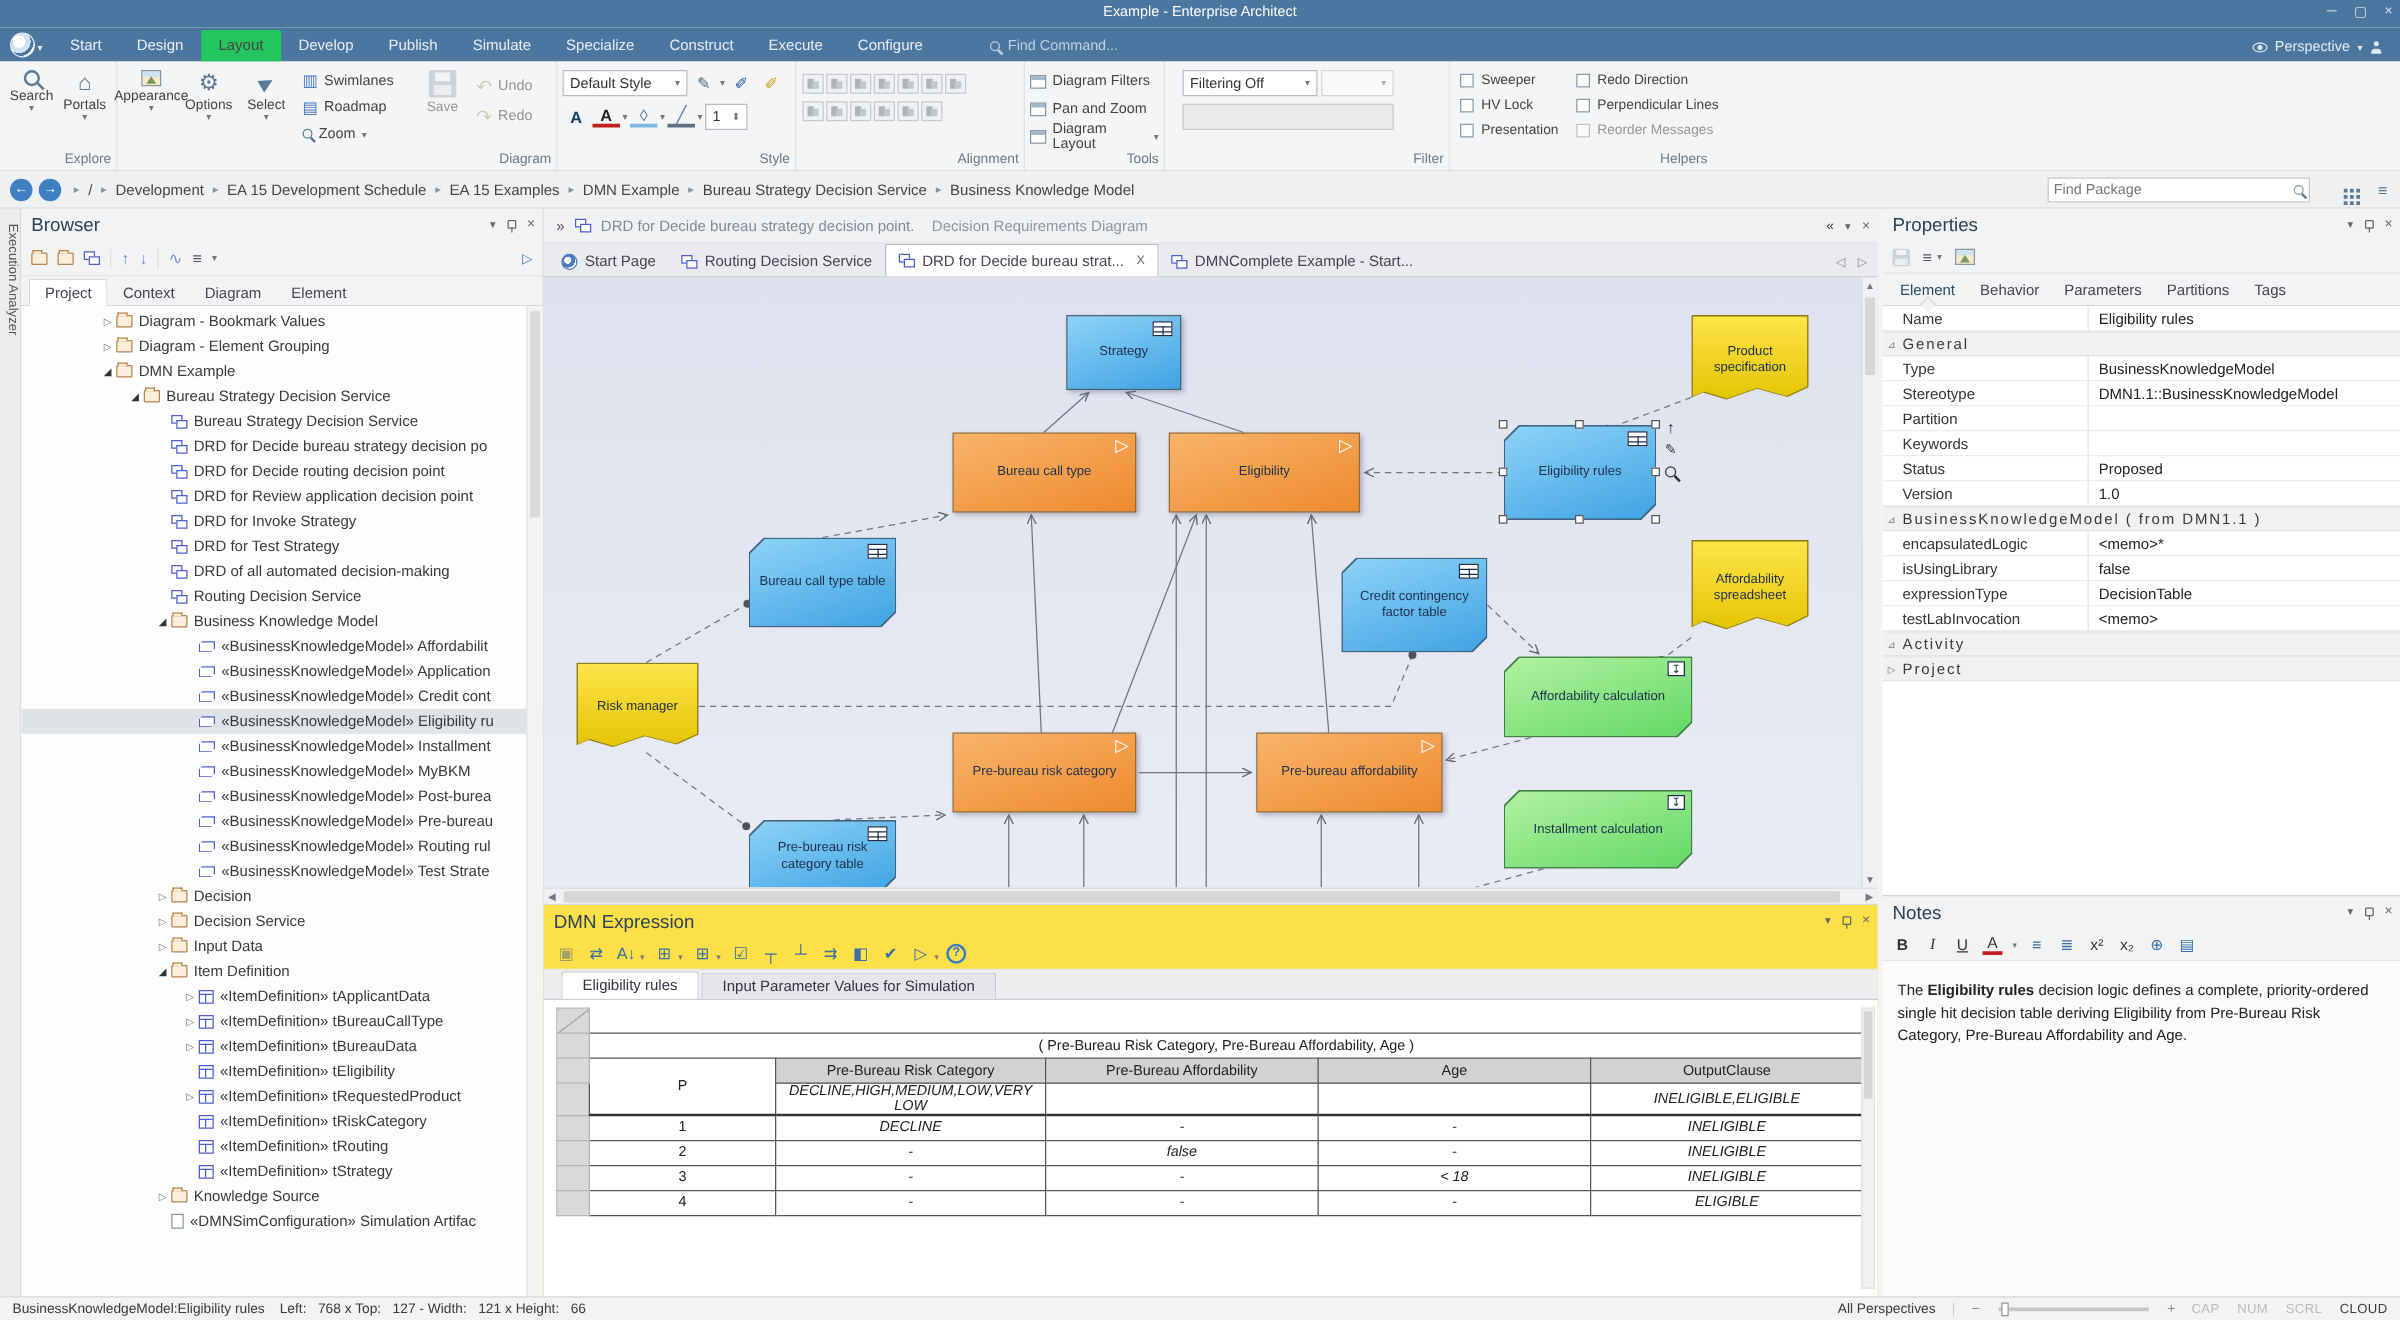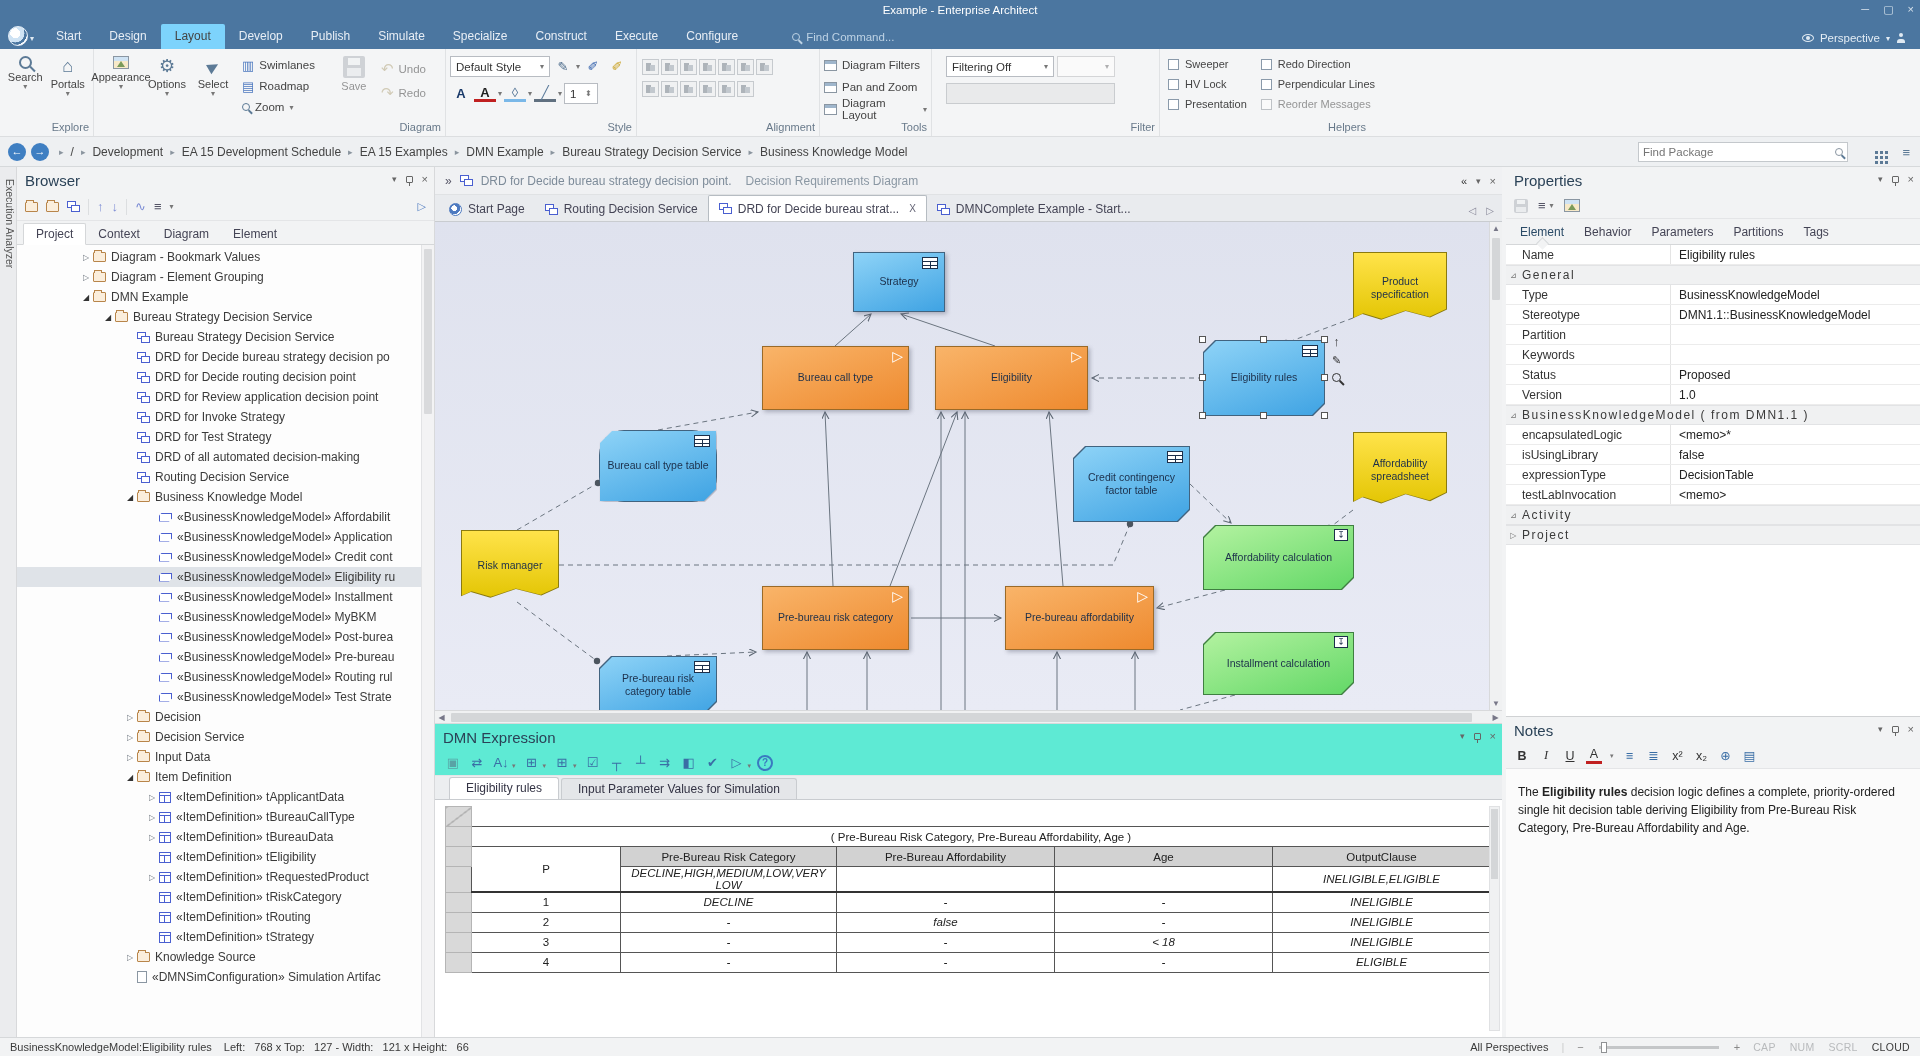--- a/index.html
+++ b/index.html
@@ -9,21 +9,21 @@
 
   
   #titlebar{height:22px;background:#4b76a0;position:relative}
   #title{position:absolute;left:0;right:0;top:4px;text-align:center;color:#fff;font-size:11.5px}
   #winctl{position:absolute;right:6px;top:3px;display:flex;gap:14px;color:#d7e2ec;font-size:11px}
   #winctl span{cursor:default}
   #ribbontabs{height:27px;background:#4b76a0;display:flex;align-items:flex-end;position:relative}
   #ea-logo{width:20px;height:20px;border-radius:50%;background:radial-gradient(circle at 35% 35%,#fff 0 30%,#cfe3f4 30% 55%,#4b76a0 56% 70%,#fff 71%);margin:0 2px 3px 8px;border:1px solid #e8f0f8}
   #ea-caret{color:#dfe9f2;font-size:8px;margin:0 8px 6px 0}
   .rtab{color:#e8eef5;padding:5px 14px 6px;font-size:12px;cursor:pointer}
-  .rtab.active{background:#7dd3fc;color:#444;border-radius:2px 2px 0 0}
+  .rtab.active{background:#22c55e;color:#444;border-radius:2px 2px 0 0}
   #findcmd{display:flex;align-items:center;gap:6px;margin:0 0 6px 40px;color:#bdd2e4;font-size:11.5px}
   #persp{position:absolute;right:14px;bottom:5px;display:flex;align-items:center;gap:6px;color:#e3ecf4;font-size:11.5px}
   .eye-ic{width:12px;height:8px;border:1px solid #dfe9f2;border-radius:50%;position:relative}
   .eye-ic::after{content:"";position:absolute;left:3px;top:1px;width:4px;height:4px;border-radius:50%;background:#dfe9f2}
   .person-ic{width:10px;height:10px;position:relative}
   .person-ic::before{content:"";position:absolute;left:3px;top:0;width:4px;height:4px;border-radius:50%;background:#dfe9f2}
   .person-ic::after{content:"";position:absolute;left:1px;bottom:0;width:8px;height:4px;border-radius:3px 3px 0 0;background:#dfe9f2}
 
   #ribbon{height:88px;background:#f4f5f6;display:flex;border-bottom:1px solid #dcdee0}
   .rgroup{border-right:1px solid #e0e2e4;display:flex;flex-direction:column;padding:3px 4px 1px}
@@ -149,21 +149,21 @@
   .magv{width:9px;height:9px;border:1.5px solid #333;border-radius:50%;position:relative}
   .magv::after{content:"";position:absolute;width:6px;height:1.5px;background:#333;transform:rotate(45deg);right:-5px;bottom:-2px}
   .vsb{position:absolute;right:0;top:0;bottom:0;width:13px;background:#f0f1f2;border-left:1px solid #d8d9db;z-index:8}
   .vsb .ar{position:absolute;left:0;right:0;height:13px;text-align:center;font-size:8px;color:#778;line-height:13px}
   .vsb .thumb{position:absolute;left:2px;right:2px;top:16px;height:62px;background:#d4d6d8;border-radius:1px}
   #hscroll{height:13px;background:#f0f1f2;border-top:1px solid #d8d9db;position:relative}
   #hscroll .ar{position:absolute;top:0;width:13px;height:13px;text-align:center;font-size:8px;color:#778;line-height:13px}
   #hscroll .thumb{position:absolute;top:2px;left:16px;right:30px;height:9px;background:#d4d6d8;border-radius:1px}
 
   
-  #dmn{flex:1;background:#5eead4;border-top:1px solid #d8d9db;display:flex;flex-direction:column}
+  #dmn{flex:1;background:#fde047;border-top:1px solid #d8d9db;display:flex;flex-direction:column}
   #dmn-toolbar{height:26px;display:flex;align-items:center;gap:4px;padding:0 8px;border-bottom:1px solid #e4e5e7}
   .dmn-tb{width:20px;height:20px;display:flex;align-items:center;justify-content:center;font-size:13px;color:#3a6ea5;cursor:pointer}
   .dmn-tb.help{width:16px;height:16px;border:2px solid #3a7ac0;border-radius:50%;font-size:10px;font-weight:bold;color:#3a7ac0}
   #dmn-tabrow{height:24px;display:flex;align-items:flex-end;padding-left:14px;border-bottom:1px solid #c9ccd0;background:#eceef0}
   .dmn-tab{padding:3px 16px;font-size:12px;color:#334;cursor:pointer;border:1px solid #c9ccd0;border-bottom:none;background:#e4e6e9;border-radius:3px 3px 0 0;margin-right:2px}
   .dmn-tab.active{background:#fff;height:22px}
   #dmn-tablewrap{flex:1;background:#fff;position:relative;padding:6px 0 0 10px;overflow:hidden}
   #dmntable{border-collapse:collapse;font-size:11.5px;color:#222}
   #dmntable td,#dmntable th{border:1px solid #555;text-align:center;height:20px;padding:0 4px;font-weight:normal}
   #dmntable .gut{background:#d9d9d9;border:1px solid #b5b5b5;width:26px}
@@ -874,21 +874,21 @@
           <div class="selicons" style="left: 897px; top: 114px;">
             <span class="ua">↑</span>
             <span class="pe">✎</span>
             <span class="magv"></span>
           </div>
           <div class="node outer-note notesh" style="left: 918px; top: 30px; width: 94px; height: 72px;">
             <div class="inner in-note notesh">
               <span class="lbl">Product specification</span>
             </div>
           </div>
-          <div class="node outer-blue clipsh" style="left: 164px; top: 208px; width: 118px; height: 72px; border-radius: 25px;">
+          <div class="node outer-blue clipsh" style="left: 164px; top: 208px; width: 118px; height: 72px;">
             <div class="inner in-blue clipsh">
               <span class="lbl">Bureau call type table</span>
               <div class="tbl-ic"></div>
             </div>
           </div>
           <div class="node outer-blue clipsh" style="left: 638px; top: 224px; width: 117px; height: 76px;">
             <div class="inner in-blue clipsh">
               <span class="lbl">Credit contingency factor table</span>
               <div class="tbl-ic"></div>
             </div>

